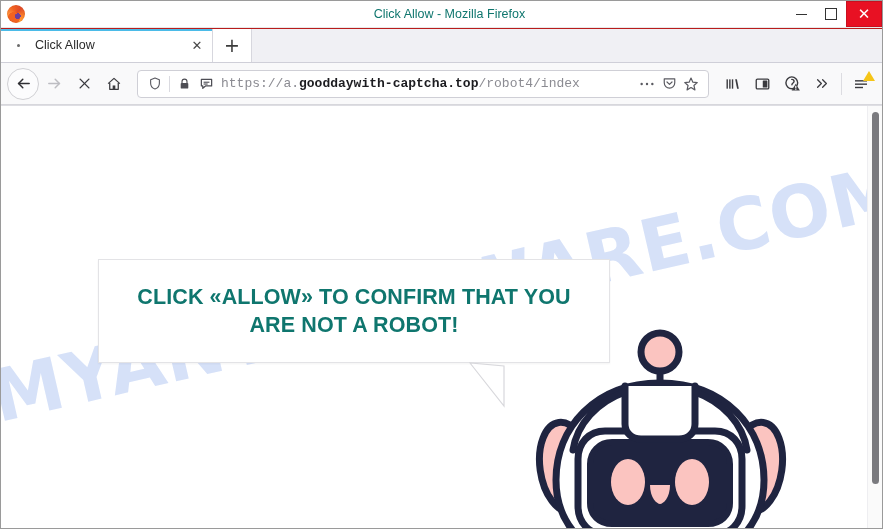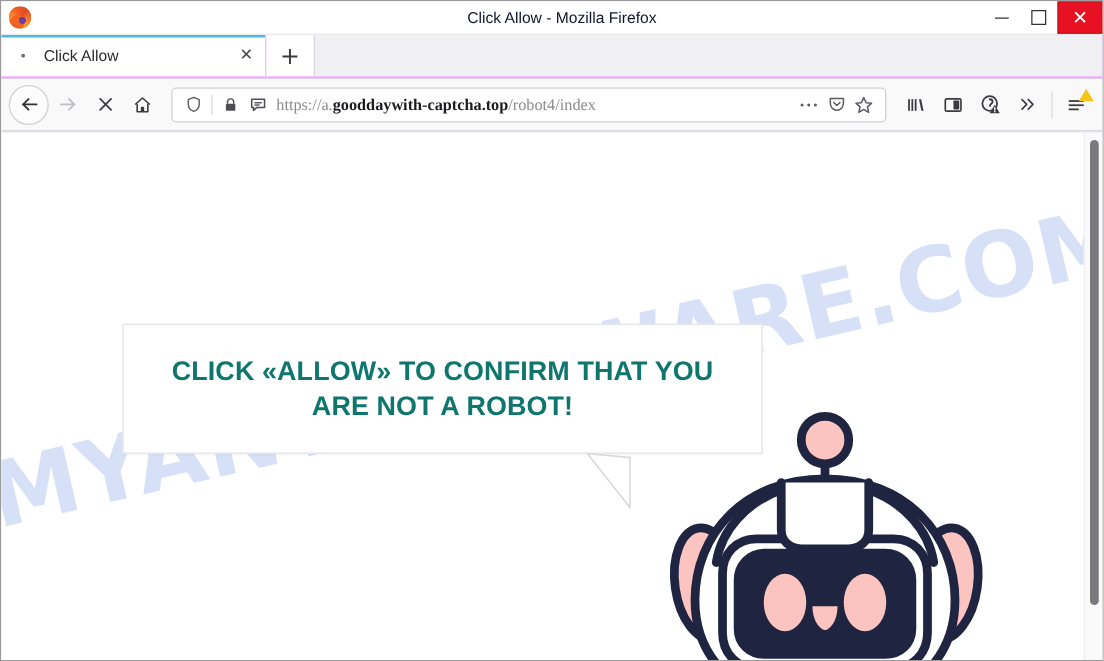--- a/index.html
+++ b/index.html
@@ -41,21 +41,21 @@
       radial-gradient(circle at 60% 62%, #6b3fa0 0 18%, rgba(107,63,160,0) 19%),
       radial-gradient(circle at 38% 72%, #f26321 0 34%, rgba(242,99,33,0) 35%),
       conic-gradient(from 200deg at 50% 50%, #ffbd4f 0deg, #ff9640 60deg, #f26321 130deg, #e04a28 200deg, #ff8a2b 280deg, #ffbd4f 360deg);
     box-shadow: inset 0 0 0 1px rgba(0,0,0,0.05);
   }
   .title-text {
     position: absolute;
     left: 16px; right: 0;
     text-align: center;
     font-size: 12.5px;
-    color: #0f172a;
+    color: #0f766e;
     line-height: 26px;
     pointer-events: none;
   }
   .wincontrols {
     position: absolute;
     top: 0; right: 0;
     height: 26px;
     display: flex;
   }
   .wc {
@@ -82,23 +82,23 @@
     font-style: normal;
     font-size: 15px;
     line-height: 1;
     font-family: "DejaVu Sans", sans-serif;
   }
 
   
   .tabstrip {
     position: relative;
     height: 34px;
-    background: #f0abfc;
-    display: flex;
-    align-items: flex-start;
+    background: #b91c1c;
+    display: flex;
+    align-items: center;
     border-bottom: 1px solid #cfcfd8;
   }
   .tab {
     position: relative;
     width: 212px;
     height: 33px;
     background: #ffffff;
     display: flex;
     align-items: center;
     padding: 0 6px 0 10px;
@@ -196,21 +196,21 @@
     width: 1px; height: 16px; background: #dadae0; margin: 0 3px; flex: none;
   }
   .url-text {
     flex: 1;
     font-size: 13px;
     color: #8b8b92;
     white-space: nowrap;
     overflow: hidden;
     margin-left: 4px;
     min-width: 0;
-    font-family: Liberation Serif, serif;
+    font-family: Liberation Mono, monospace;
   }
   .url-text b { color: #1c1c20; font-weight: 700; }
   .url-right { display: flex; align-items: center; flex: none; }
 
   .toolsep { width: 1px; height: 22px; background: #dcdce1; margin: 0 4px; }
   .menu-wrap { position: relative; }
   .menu-badge {
     position: absolute;
     top: 2px; right: 1px;
     width: 0; height: 0;

